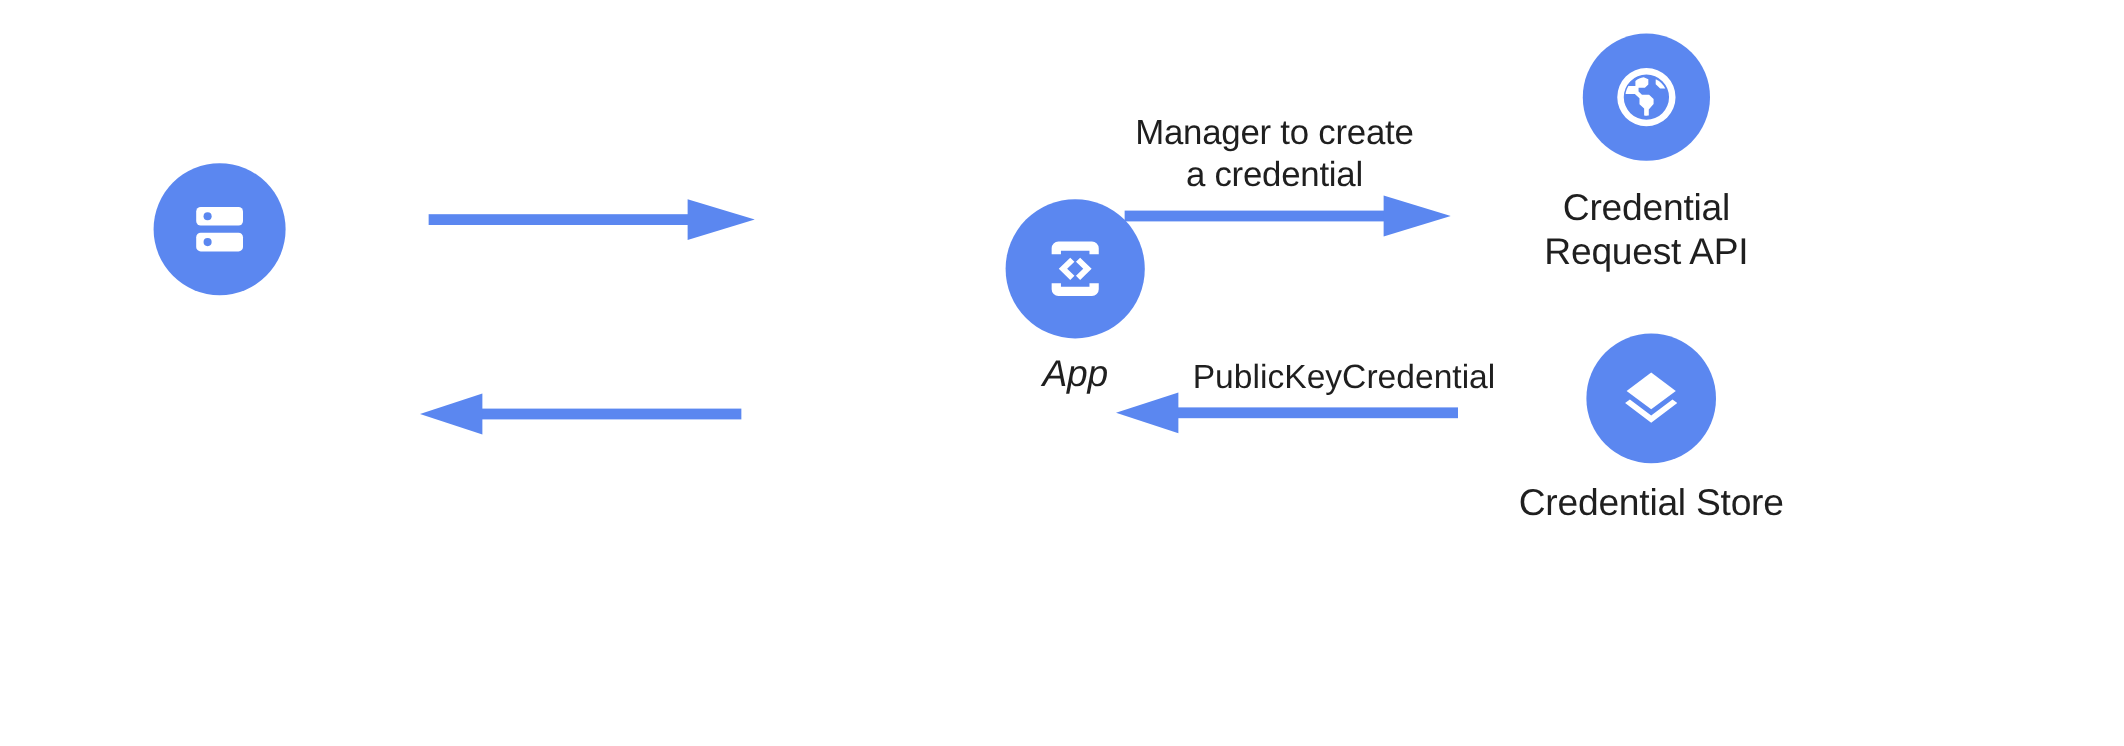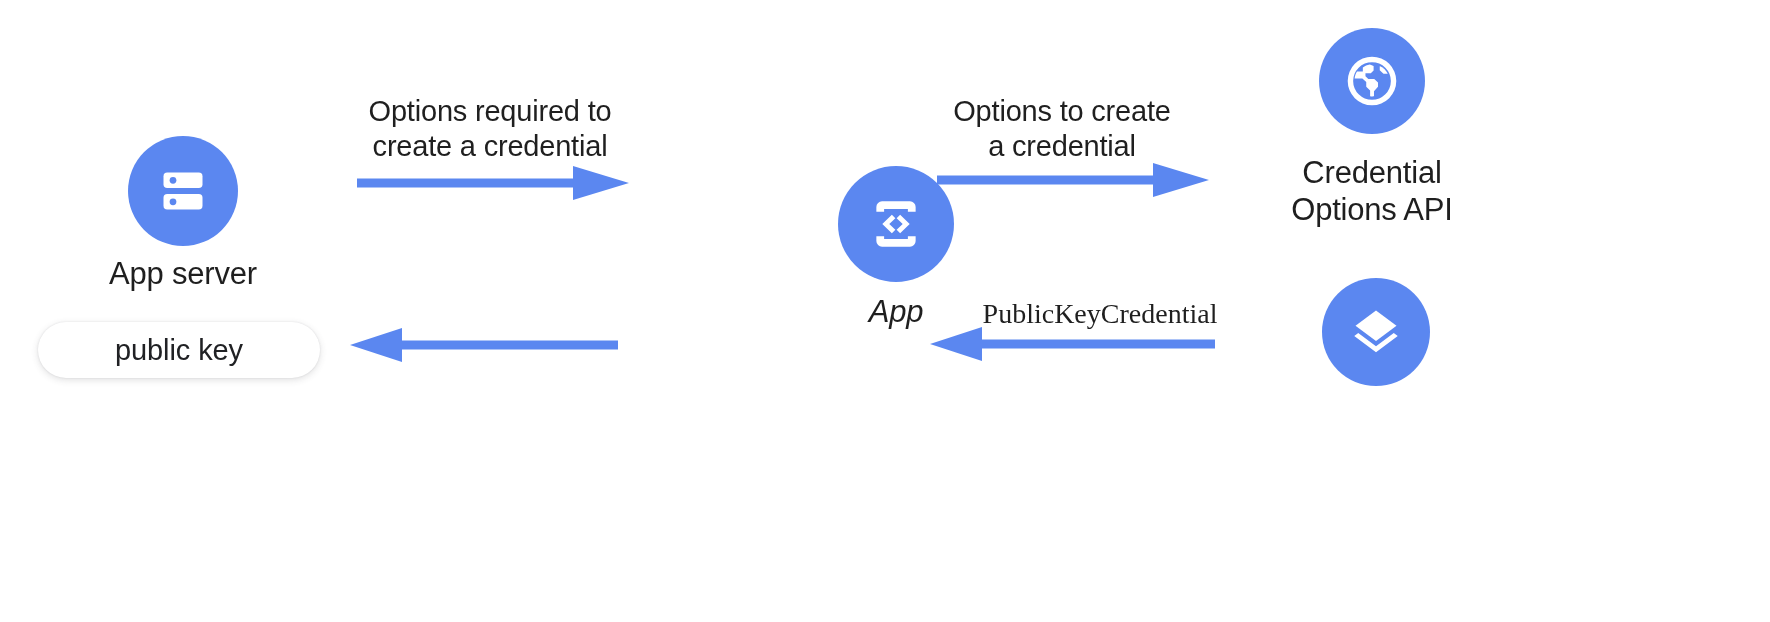--- a/index.html
+++ b/index.html
@@ -63,23 +63,24 @@
     position: absolute;
     text-align: center;
     color: #1f1f1f;
     font-size: 29px;
     line-height: 1.2;
     font-weight: 400;
     letter-spacing: -0.2px;
     white-space: pre-line;
   }
   .arrow-label.mono {
-    font-family: Liberation Serif, serif;
+    font-family: Liberation Sans, sans-serif;
     font-size: 28px;
     letter-spacing: 0px;
+    padding-left: 20px;
   }
 
   
   .arrow { position: absolute; }
   .arrow svg { display: block; }
 </style>
 </head>
 <body>
 
 <div id="canvas">
@@ -87,25 +88,21 @@
   <div class="badge" style="left:128px; top:136px; width:110px; height:110px;">
     <span>
       <svg width="60" height="60" viewBox="0 0 24 24" aria-hidden="true">
         <rect x="4.2" y="4.6" width="15.6" height="6.2" rx="1.5" fill="#ffffff"></rect>
         <circle cx="8.0" cy="7.7" r="1.35" fill="#5b87f0"></circle>
         <rect x="4.2" y="13.2" width="15.6" height="6.2" rx="1.5" fill="#ffffff"></rect>
         <circle cx="8.0" cy="16.3" r="1.35" fill="#5b87f0"></circle>
       </svg>
     </span>
   </div>
-  <div class="caption" style="left:33px; top:256px; width:300px;">App server</div>
-  <div class="pill" style="left:38px; top:322px; width:282px; height:56px;">public key</div>
 
-  <div class="arrow-label" style="left:345px; top:94px; width:290px;">Options required to
-create a credential</div>
   <div class="arrow" style="left:357px; top:163px; width:272px; height:40px;">
     <svg width="272" height="40" viewBox="0 0 272 40" aria-hidden="true">
       <rect x="0" y="15.5" width="225" height="9" fill="#5b87f0"></rect>
       <polygon points="216,3 272,20 216,37" fill="#5b87f0"></polygon>
     </svg>
   </div>
 
   <div class="arrow" style="left:350px; top:325px; width:268px; height:40px;">
     <svg width="268" height="40" viewBox="0 0 268 40" aria-hidden="true">
       <rect x="43" y="15.5" width="225" height="9" fill="#5b87f0"></rect>
@@ -118,21 +115,21 @@
       <svg width="62" height="62" viewBox="0 0 24 24" aria-hidden="true">
         <path d="M6.6 3.2h10.8a2.2 2.2 0 0 1 2.2 2.2v1.9h-3.0V6.2H7.4v1.1h-3.0V5.4a2.2 2.2 0 0 1 2.2-2.2z" fill="#ffffff"></path>
         <path d="M4.4 16.7h3.0v1.1h9.2v-1.1h3.0v1.9a2.2 2.2 0 0 1-2.2 2.2H6.6a2.2 2.2 0 0 1-2.2-2.2z" fill="#ffffff"></path>
         <path d="M10.4 8.4 6.7 12.0l3.7 3.6 1.35-1.35L9.4 12.0l2.35-2.25z" fill="#ffffff"></path>
         <path d="M13.6 8.4 17.3 12.0l-3.7 3.6-1.35-1.35L14.6 12.0l-2.35-2.25z" fill="#ffffff"></path>
       </svg>
     </span>
   </div>
   <div class="caption" style="left:746px; top:294px; width:300px;font-style:italic;">App</div>
 
-  <div class="arrow-label" style="left:917px; top:94px; width:290px;">Options to create
+  <div class="arrow-label" style="left:917px; top:94px; width:290px;">Manager to create
 a credential</div>
   <div class="arrow" style="left:937px; top:160px; width:272px; height:40px;">
     <svg width="272" height="40" viewBox="0 0 272 40" aria-hidden="true">
       <rect x="0" y="15.5" width="225" height="9" fill="#5b87f0"></rect>
       <polygon points="216,3 272,20 216,37" fill="#5b87f0"></polygon>
     </svg>
   </div>
 
   <div class="arrow-label mono" style="left:895px; top:297px; width:410px;">PublicKeyCredential</div>
   <div class="arrow" style="left:930px; top:324px; width:285px; height:40px;">
@@ -145,24 +142,25 @@
   <div class="badge" style="left:1319px; top:28px; width:106px; height:106px;">
     <span>
       <svg width="62" height="62" viewBox="0 0 24 24" aria-hidden="true">
         <path d="M12 2.6A9.4 9.4 0 1 0 12 21.4 9.4 9.4 0 0 0 12 2.6zm0 2.1a7.3 7.3 0 1 1 0 14.6 7.3 7.3 0 0 1 0-14.6z" fill="#ffffff"></path>
         <path d="M11.15 5.6c-1.0.15-1.93.55-2.7 1.15v1.6H6.2c-.5.78-.82 1.68-.93 2.65h3.0l1.5 1.35v1.9l1.5 1.4v2.25c.5.09 1.0.1 1.5.04v-2.0l1.55-1.75v-1.6l-1.45-1.35h-2.3l-1.1-1.05v-1.2h2.05l1.1-1.05V6.2z" fill="#ffffff"></path>
         <path d="M15.0 6.3v1.55l1.45 1.35h1.65c-.6-1.28-1.68-2.32-2.95-2.9z" fill="#ffffff"></path>
       </svg>
     </span>
   </div>
   <div class="caption" style="left:1222px; top:155px; width:300px;">Credential
-Options API</div>
+Request API</div>
 
   <div class="badge" style="left:1322px; top:278px; width:108px; height:108px;">
     <span>
       <svg width="60" height="60" viewBox="0 0 24 24" aria-hidden="true">
         <path d="M12 3.4 20.2 9.5 12 15.6 3.8 9.5z" fill="#ffffff"></path>
         <path d="M4.9 12.35 3.3 13.55 12 20.1l8.7-6.55-1.6-1.2L12 17.7z" fill="#ffffff"></path>
       </svg>
     </span>
   </div>
+  <div class="caption" style="left:1226px; top:401px; width:300px;">Credential Store</div>
 
 </div>
 
 </body></html>

